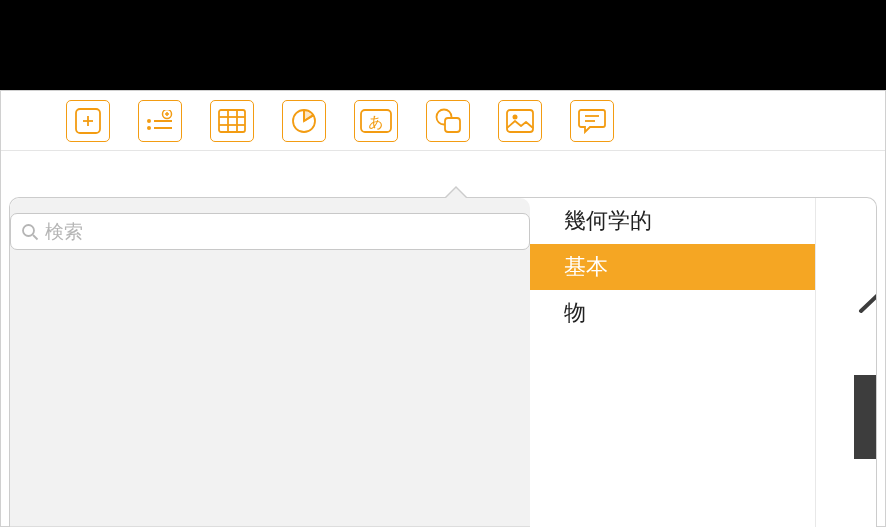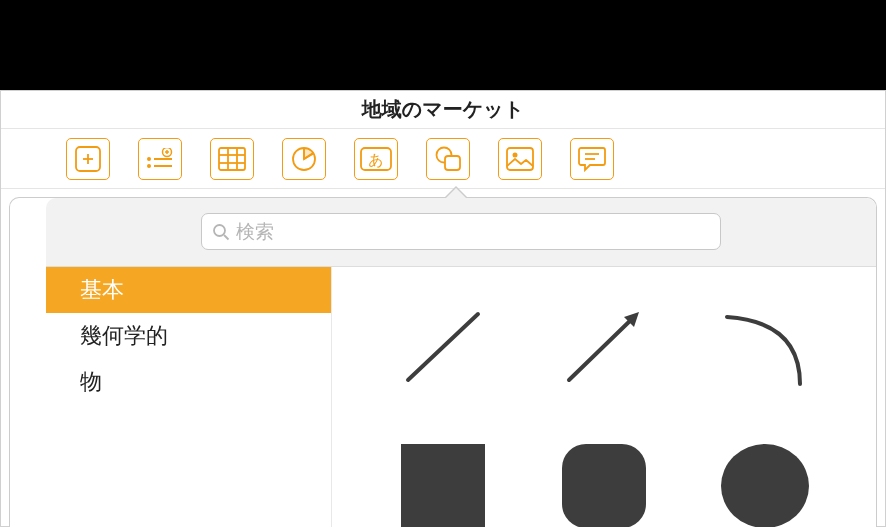--- a/index.html
+++ b/index.html
@@ -88,23 +88,22 @@
       top: 197px;
       left: 9px;
       right: 9px;
       bottom: 0;
       background: #fff;
       border: 1px solid #ccc;
       border-top-left-radius: 10px;
       border-top-right-radius: 10px;
       z-index: 10;
       display: flex;
-      flex-direction: column;
+      flex-direction: row;
       border-bottom: none;
-      padding-left: 36px;
     }
     .search-area {
       background: #f2f2f2;
       padding: 15px 0 16px 0;
       display: flex;
       justify-content: center;
       border-top-left-radius: 10px;
       border-top-right-radius: 10px;
       border-bottom: 1px solid #ddd;
     }
@@ -184,23 +183,20 @@
       height: 82px;
       background: #000;
     }
   </style>
 </head>
 <body>
 
 <div class="callout-line"></div>
 
 <div class="app-window">
-  <div class="titlebar">
-    <span class="titlebar-text">地域のマーケット</span>
-  </div>
 
   <div class="toolbar">
     <div class="toolbar-btn">
       <svg width="26" height="26" viewBox="0 0 26 26" fill="none" stroke="#f39c12" stroke-width="1.8">
         <rect x="1" y="1" width="24" height="24" rx="4"></rect>
         <line x1="13" y1="8" x2="13" y2="18"></line>
         <line x1="8" y1="13" x2="18" y2="13"></line>
       </svg>
     </div>
     <div class="toolbar-btn">
@@ -268,27 +264,27 @@
       <svg class="search-icon" width="18" height="18" viewBox="0 0 18 18" fill="none" stroke="#b5b5b5" stroke-width="1.8">
         <circle cx="7.5" cy="7.5" r="5.5"></circle>
         <line x1="12" y1="12" x2="16.5" y2="16.5"></line>
       </svg>
       <input class="search-input" type="text" placeholder="検索" style="">
     </div>
   </div>
 
   <div class="popover-body">
     <div class="sidebar">
+      <div class="sidebar-item">
+        <span>幾何学的</span>
+      </div>
       <div class="sidebar-item active">
         <span>基本</span>
       </div>
       <div class="sidebar-item">
-        <span>幾何学的</span>
-      </div>
-      <div class="sidebar-item">
         <span>物</span>
       </div>
     </div>
 
     <div class="shapes-panel">
       <div class="shapes-row">
         <div class="shape-cell">
           <svg width="100" height="90" viewBox="0 0 100 90">
             <line x1="15" y1="78" x2="85" y2="12" stroke="#3d3d3d" stroke-width="4" stroke-linecap="round"></line>
           </svg>

